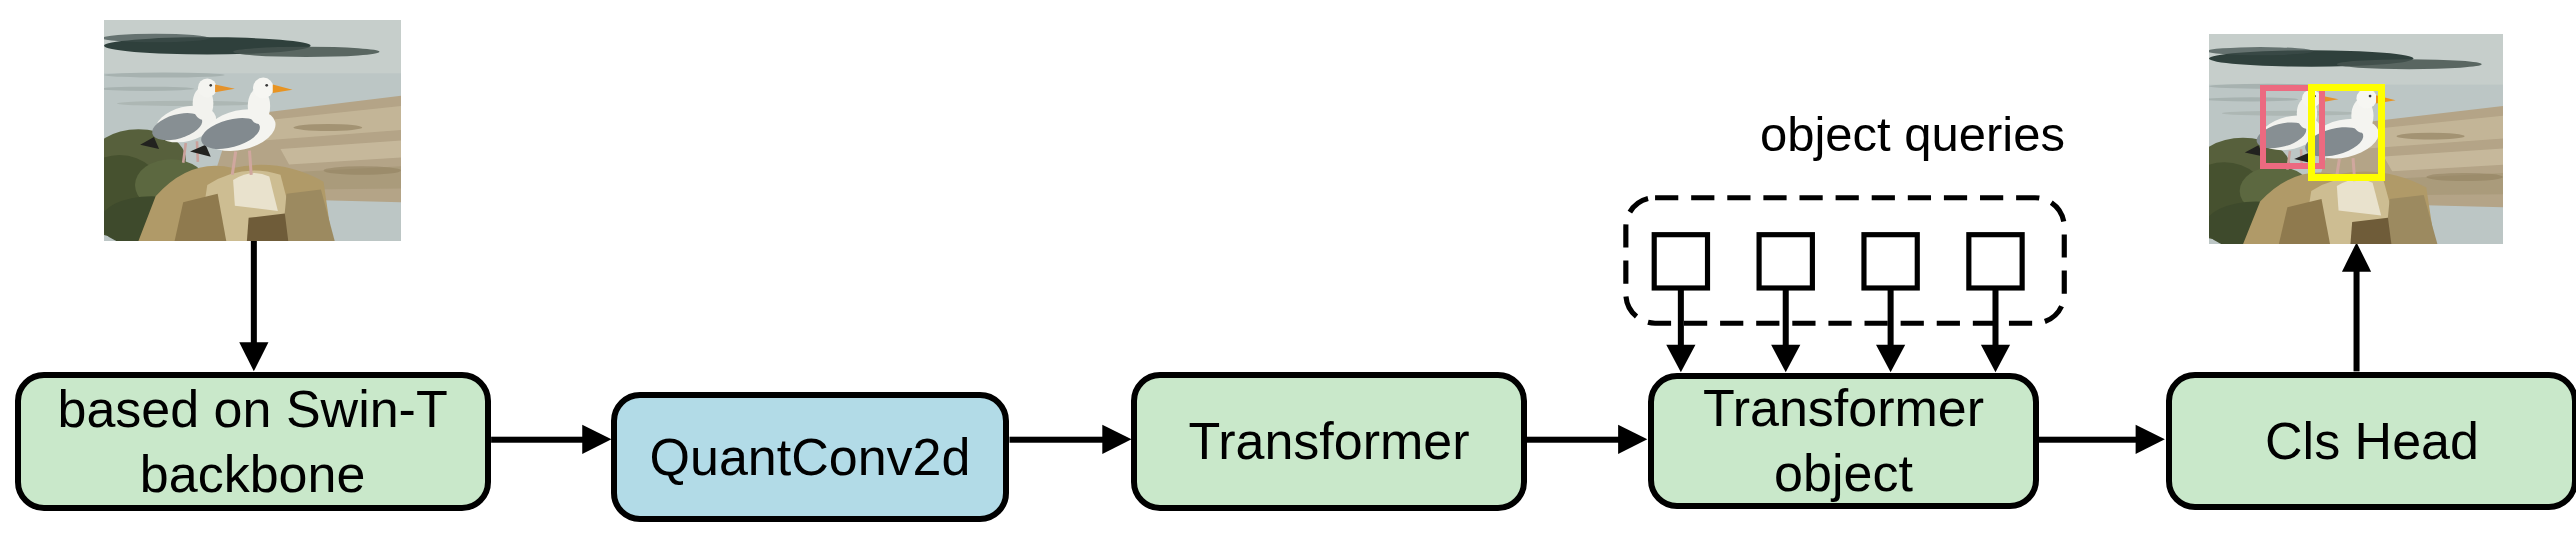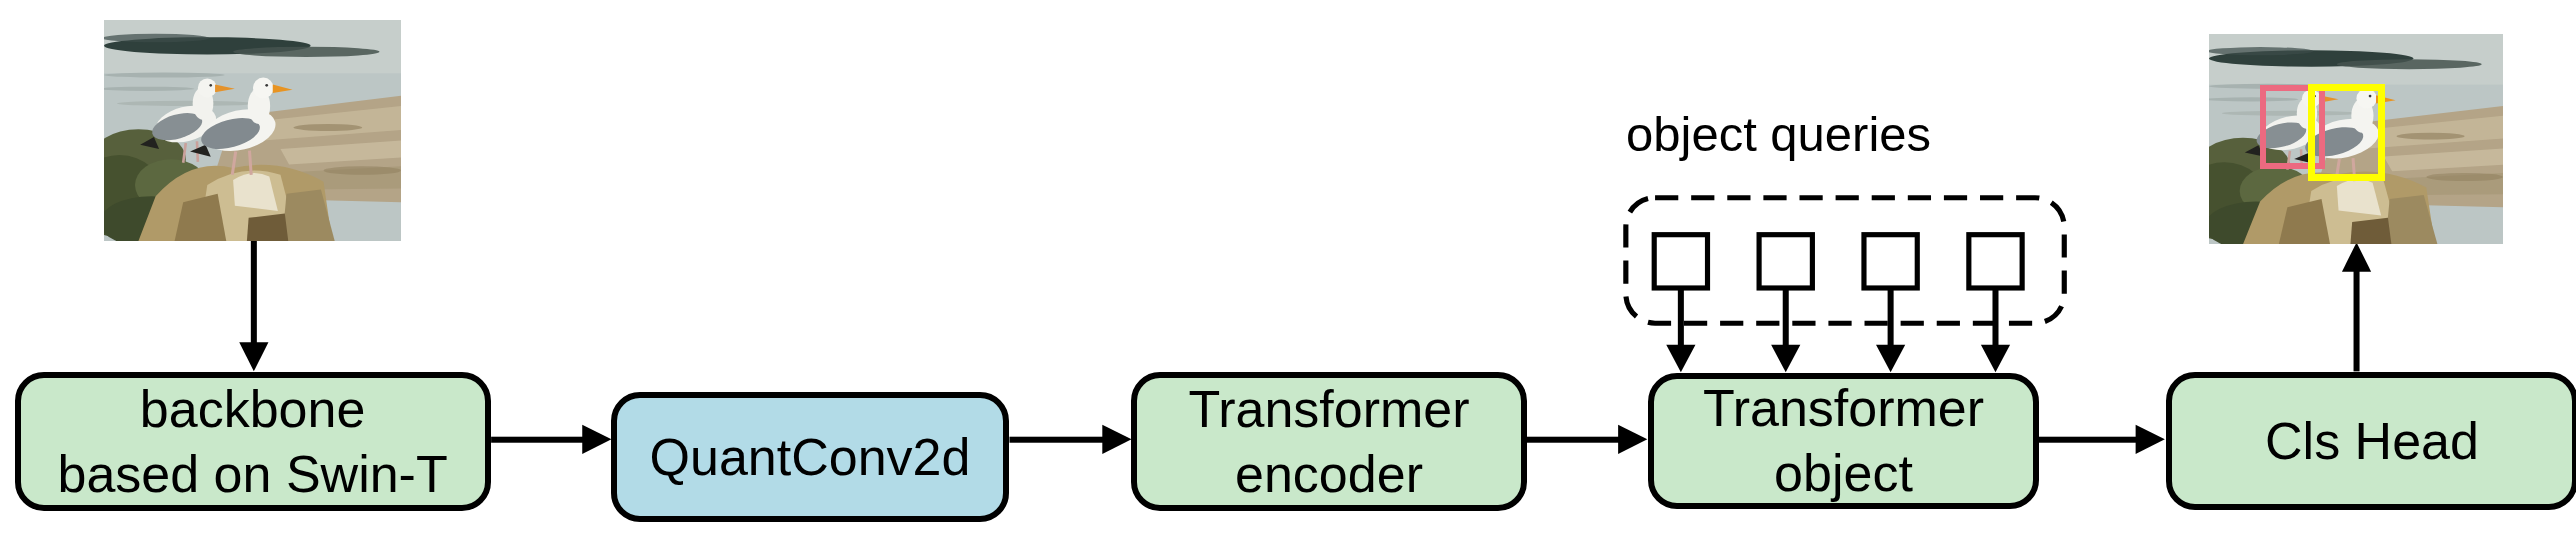--- a/index.html
+++ b/index.html
@@ -34,21 +34,21 @@
   }
   .node-backbone { left: 14.6px;   top: 372px; width: 476px; height: 139px; }
   .node-quant    { left: 611px;  top: 392px; width: 398px; height: 130px; }
   .node-encoder  { left: 1131px; top: 372px; width: 396px; height: 139px; }
   .node-decoder  { left: 1648px; top: 373px; width: 391px; height: 136px; }
   .node-heads    { left: 2166px; top: 372px; width: 412px; height: 138px; }
   .italic { font-style: italic; }
   .queries-label {
     position: absolute;
     left: 1626px; top: 108px; width: 439px;
-    text-align: left;
+    text-align: right;
     font-size: 49px;
     line-height: 53px;
     white-space: nowrap;
   }
   .photo {
     position: absolute;
     overflow: hidden;
   }
   .photo svg { display: block; width: 100%; height: 100%; }
   .input-photo  { left: 104px;  top: 20px; width: 297px; height: 221px; }
@@ -167,31 +167,30 @@
         <ellipse cx="147" cy="132" rx="35" ry="16" fill="#828a8f" transform="rotate(-15 147 132)"></ellipse>
         <ellipse cx="180" cy="100" rx="13" ry="21" fill="#f4f4f0"></ellipse>
         <circle cx="185" cy="79" r="12" fill="#f6f6f2"></circle>
         <polygon points="196,75 219,81 196,85" fill="#e89422"></polygon>
         <circle cx="189" cy="76" r="1.6" fill="#3a3a3a"></circle>
       </g>
     </svg>
   </div>
 
   <div class="node node-backbone" style="background-color: rgb(201, 232, 202);">
+    <div>based on Swin-T</div>
     <div>backbone</div>
-    <div>based on Swin-T</div>
   </div>
 
   <div class="node node-quant" style="background-color: rgb(178, 219, 231);">
     <div>QuantConv2d</div>
   </div>
 
   <div class="node node-encoder" style="background-color: rgb(201, 232, 202);">
     <div>Transformer</div>
-    <div>encoder</div>
   </div>
 
   <div class="node node-decoder" style="background-color: rgb(201, 232, 202);">
     <div>Transformer</div>
     <div>object</div>
   </div>
 
   <div class="node node-heads" style="background-color: rgb(201, 232, 202);">
     <div>Cls Head</div>
   </div>

